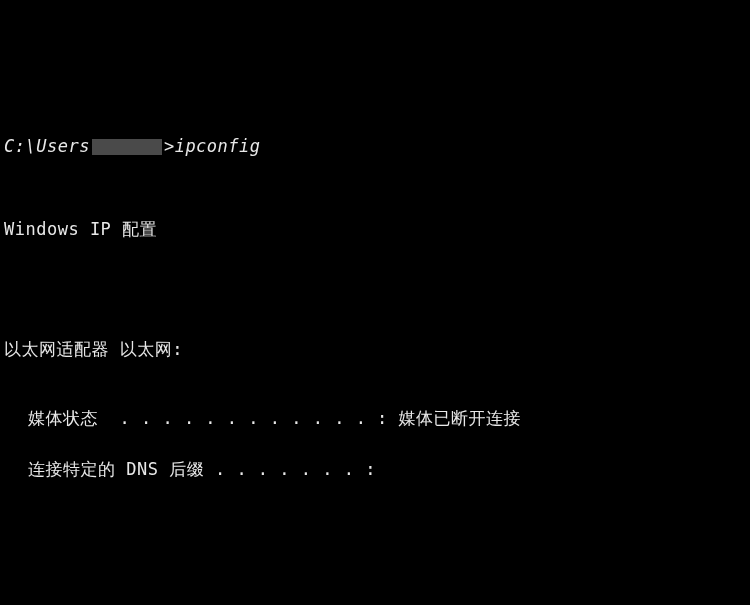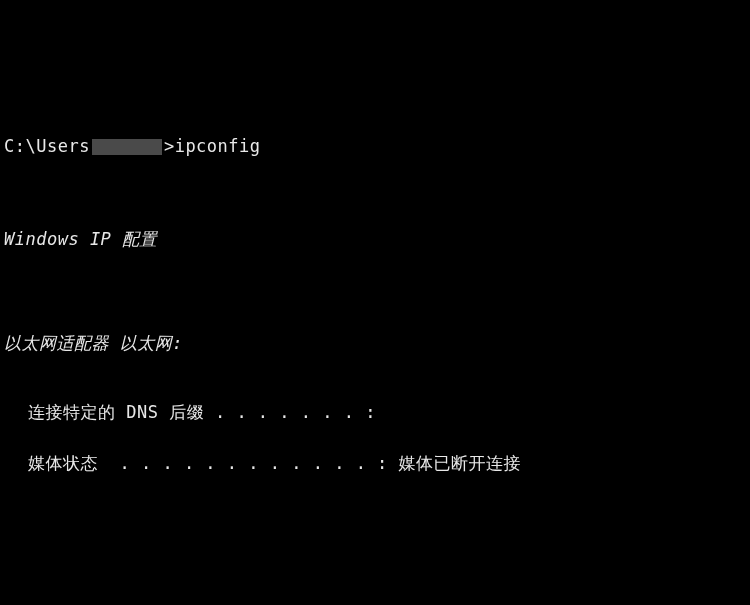--- a/index.html
+++ b/index.html
@@ -16,56 +16,55 @@
       width: 750px;
       height: 605px;
       padding: 6px 4px;
       overflow: hidden;
       white-space: pre;
     }
     .terminal {
       letter-spacing: 0.5px;
     }
     .prompt-line {
-      margin-bottom: 24px;
+      margin-bottom: 14px;
+      font-style: italic;
     }
     .redacted {
       display: inline-block;
       width: 70px;
       height: 16px;
       background: #4a4a4a;
       vertical-align: middle;
       margin: 0 2px;
     }
     .section-header {
       margin-top: 18px;
-      margin-bottom: 18px;
-      font-style: italic;
+      margin-bottom: 24px;
     }
     .adapter-header {
-      margin-top: 10px;
+      margin-top: 20px;
       margin-bottom: 18px;
-      font-style: italic;
     }
     .prop-line {
       padding-left: 24px;
     }
   </style>
 </head>
 <body>
 
 
 
 <div class="terminal">
 <div class="prompt-line"><span>C:\Users</span><span class="redacted"></span><span>&gt;</span><span>ipconfig</span></div>
 <div class="section-header">Windows IP 配置</div>
 
 <div class="adapter-header">以太网适配器 以太网:</div>
+<div class="prop-line">媒体状态  . . . . . . . . . . . . : 媒体已断开连接</div>
 <div class="prop-line">连接特定的 DNS 后缀 . . . . . . . :</div>
-<div class="prop-line">媒体状态  . . . . . . . . . . . . : 媒体已断开连接</div>
 
 
 
 
 
 
 
 
 
 </div>

